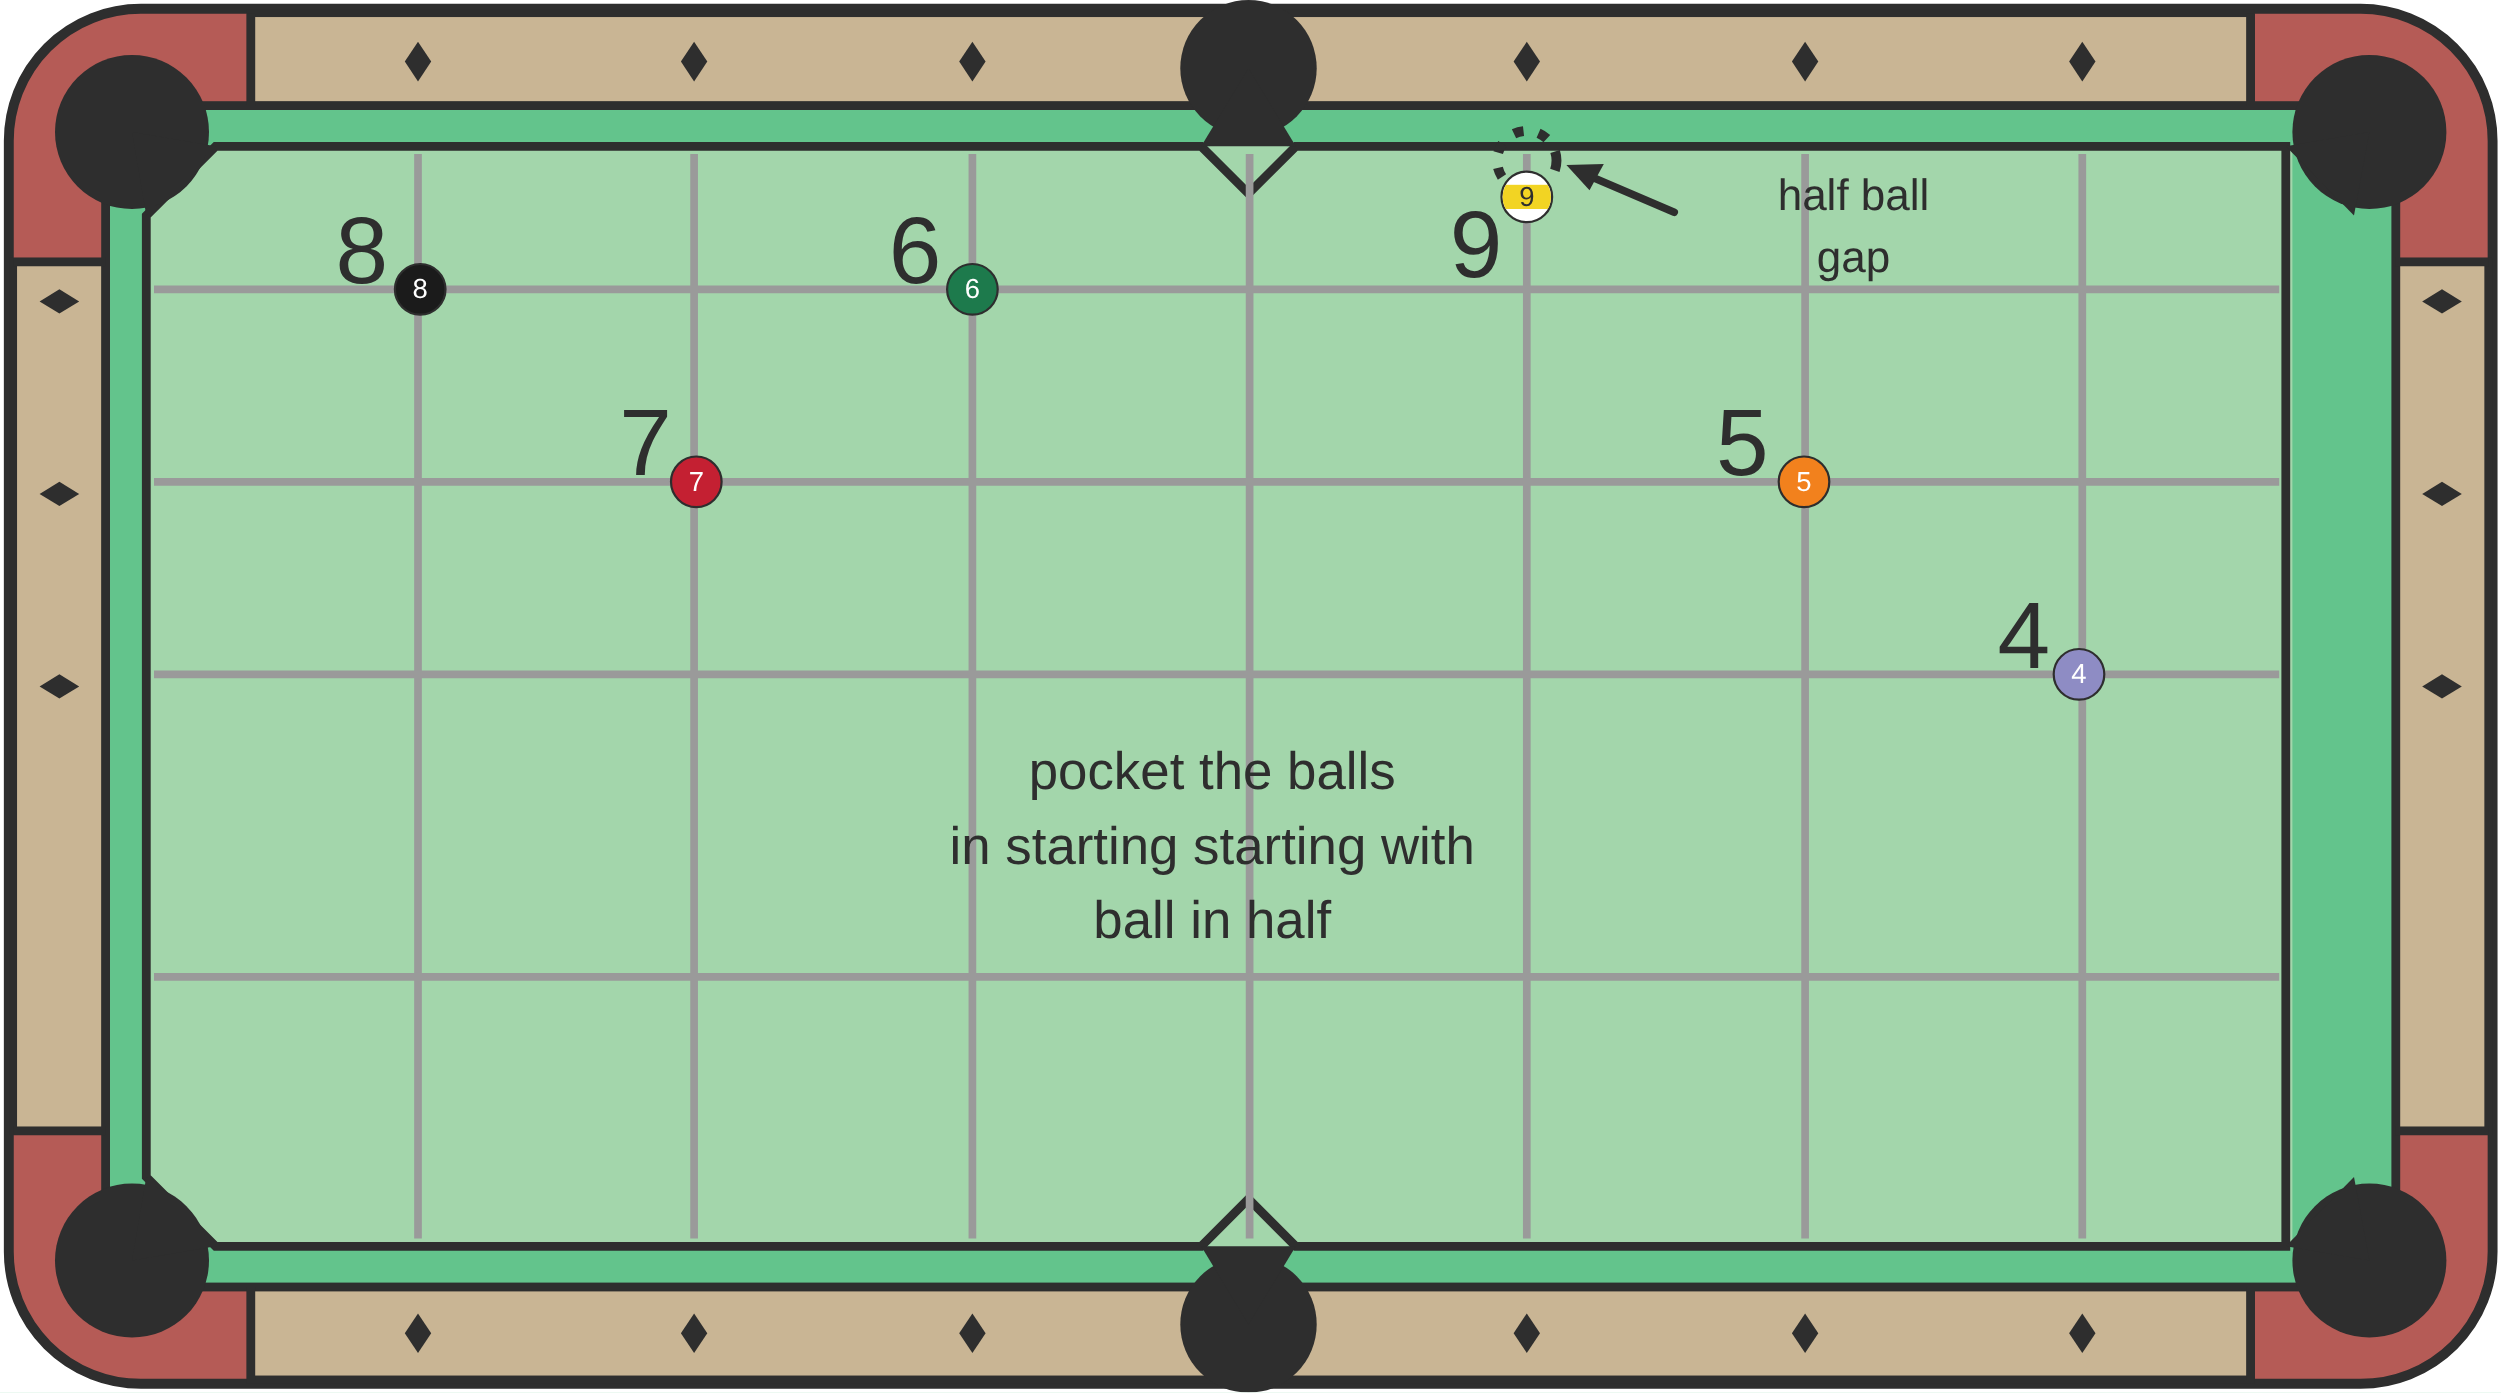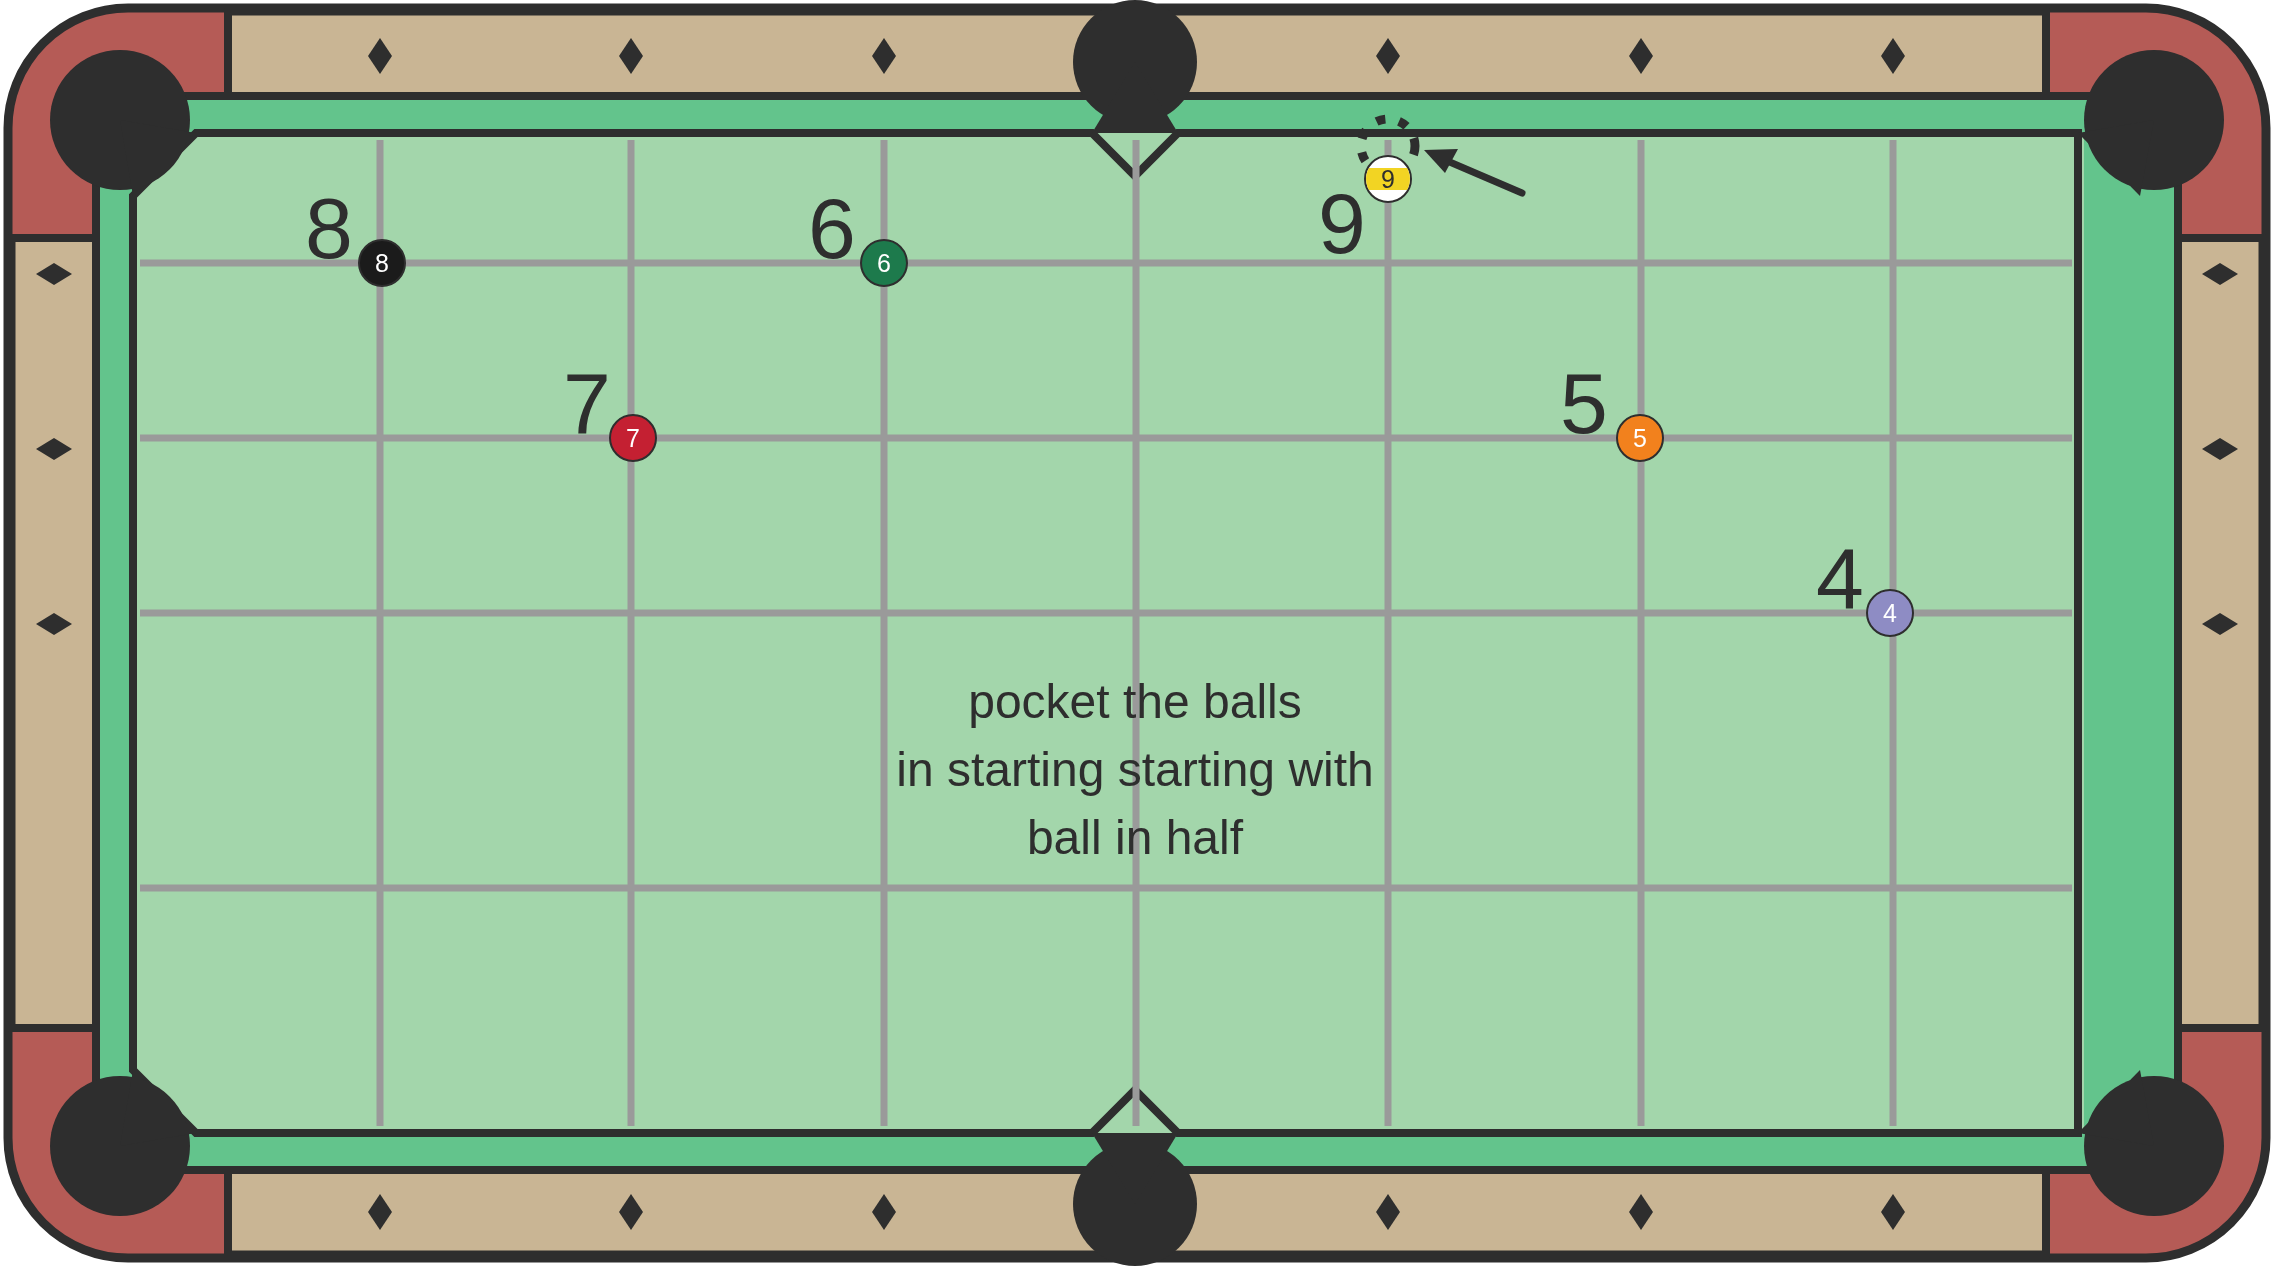--- a/index.html
+++ b/index.html
@@ -201,20 +201,24 @@
   <div class="lbl ball-label" style="left:305px; top:185px;">8</div>
 
   <div class="lbl ball-label" style="left:808px; top:185px;">6</div>
 
   <div class="lbl ball-label" style="left:563px; top:360px;">7</div>
 
   <div class="lbl ball-label" style="left:1560px; top:360px;">5</div>
 
   <div class="lbl ball-label" style="left:1816px; top:535px;">4</div>
 
-
-  <div style="position:absolute; left:835px; top:678px; width:600px; text-align:center;">
+  <div style="position:absolute; left:1520px; top:155px; width:330px; text-align:center;">
+    <div class="lbl annotation" style="position:static; display:block;">half ball</div>
+    <div class="lbl annotation" style="position:static; display:block; margin-top:10px;">gap</div>
+  </div>
+
+  <div style="position:absolute; left:802px; top:678px; width:600px; text-align:center;">
     <div class="lbl instruction" style="position:static; display:block;">pocket the balls</div>
     <div class="lbl instruction" style="position:static; display:block; margin-top:20px;">in starting starting with</div>
     <div class="lbl instruction" style="position:static; display:block; margin-top:20px;">ball in half</div>
   </div>
 
 </div>
 
 </body></html>

